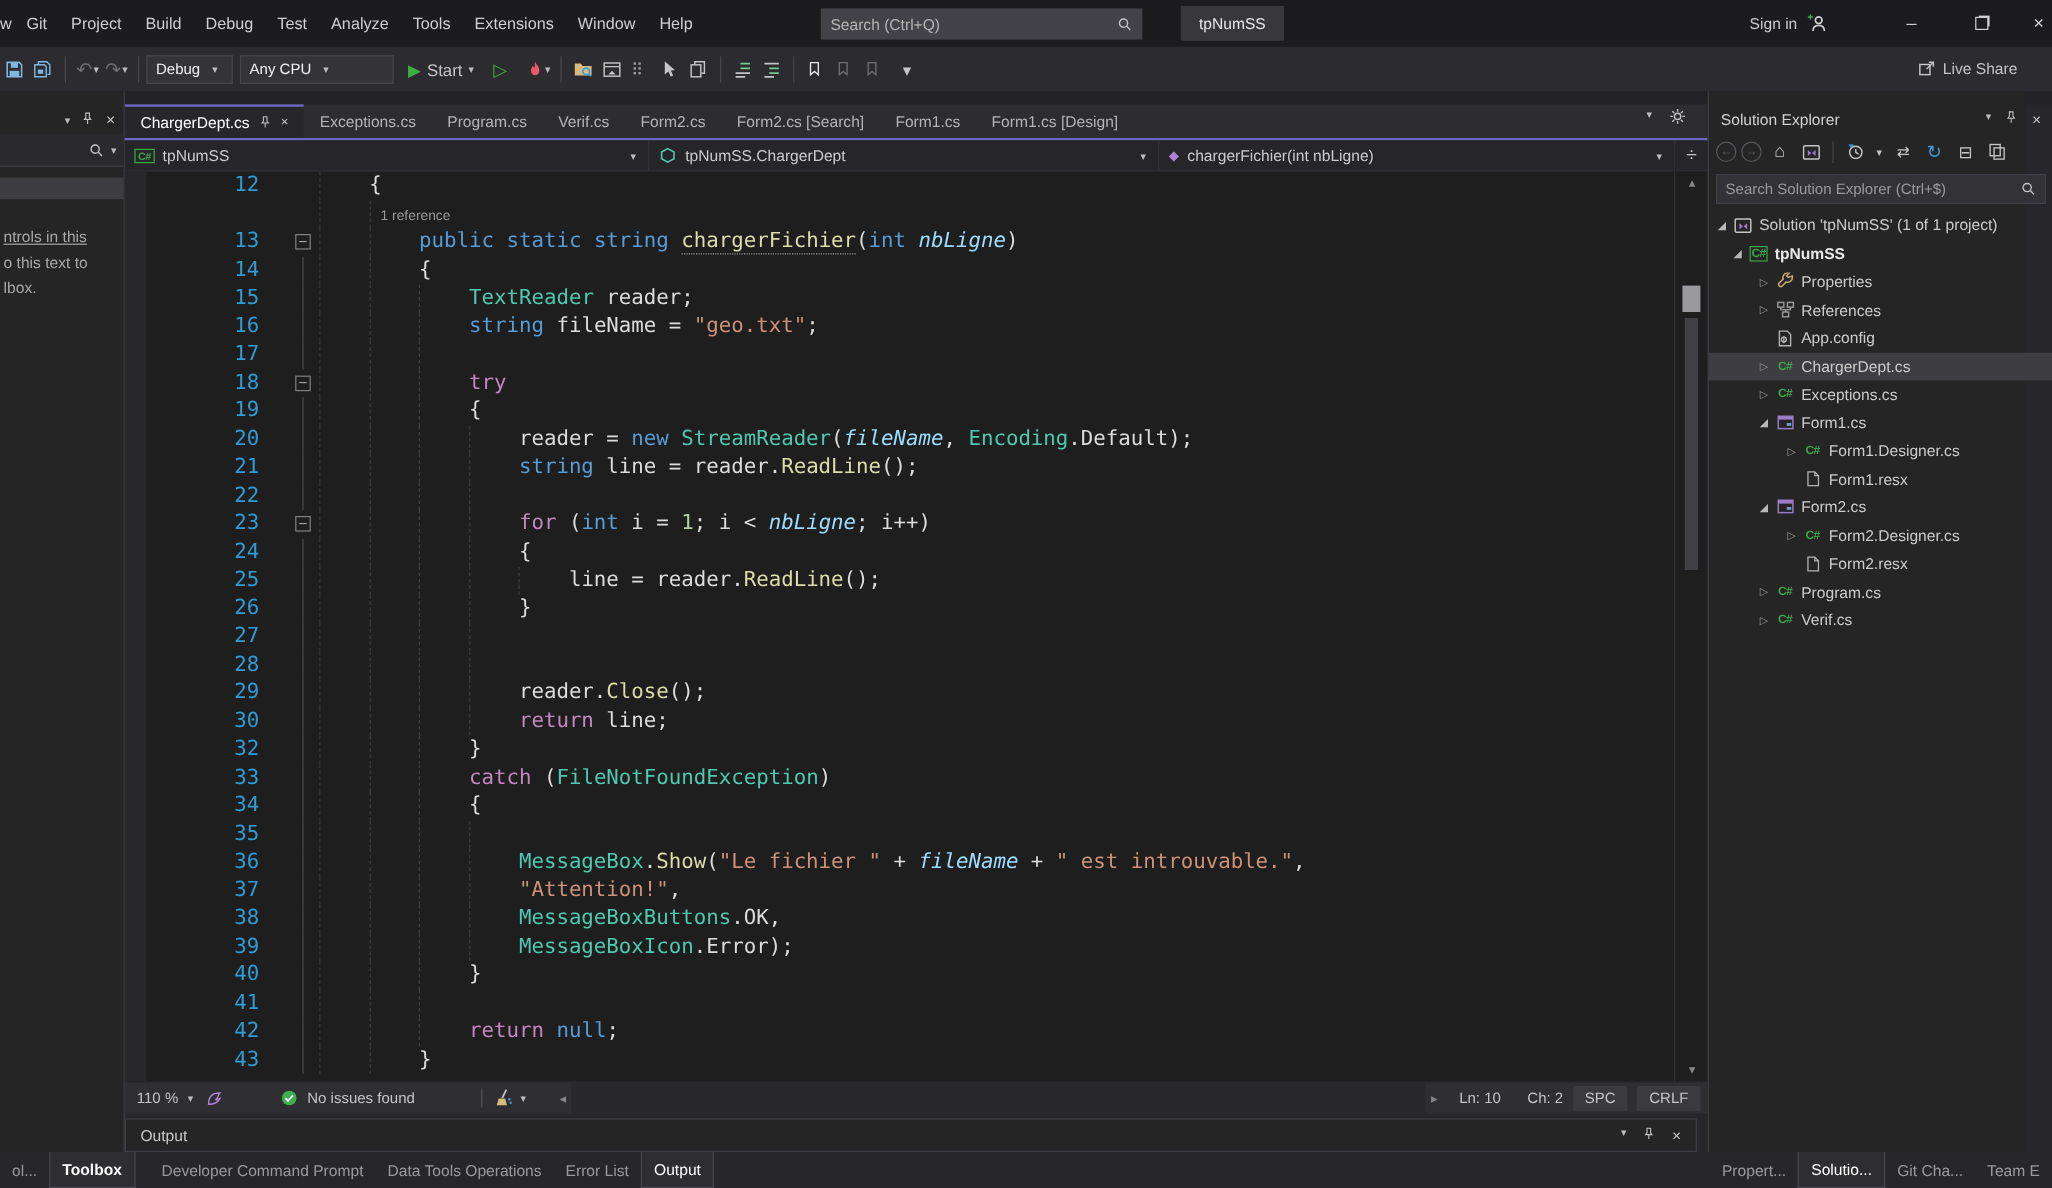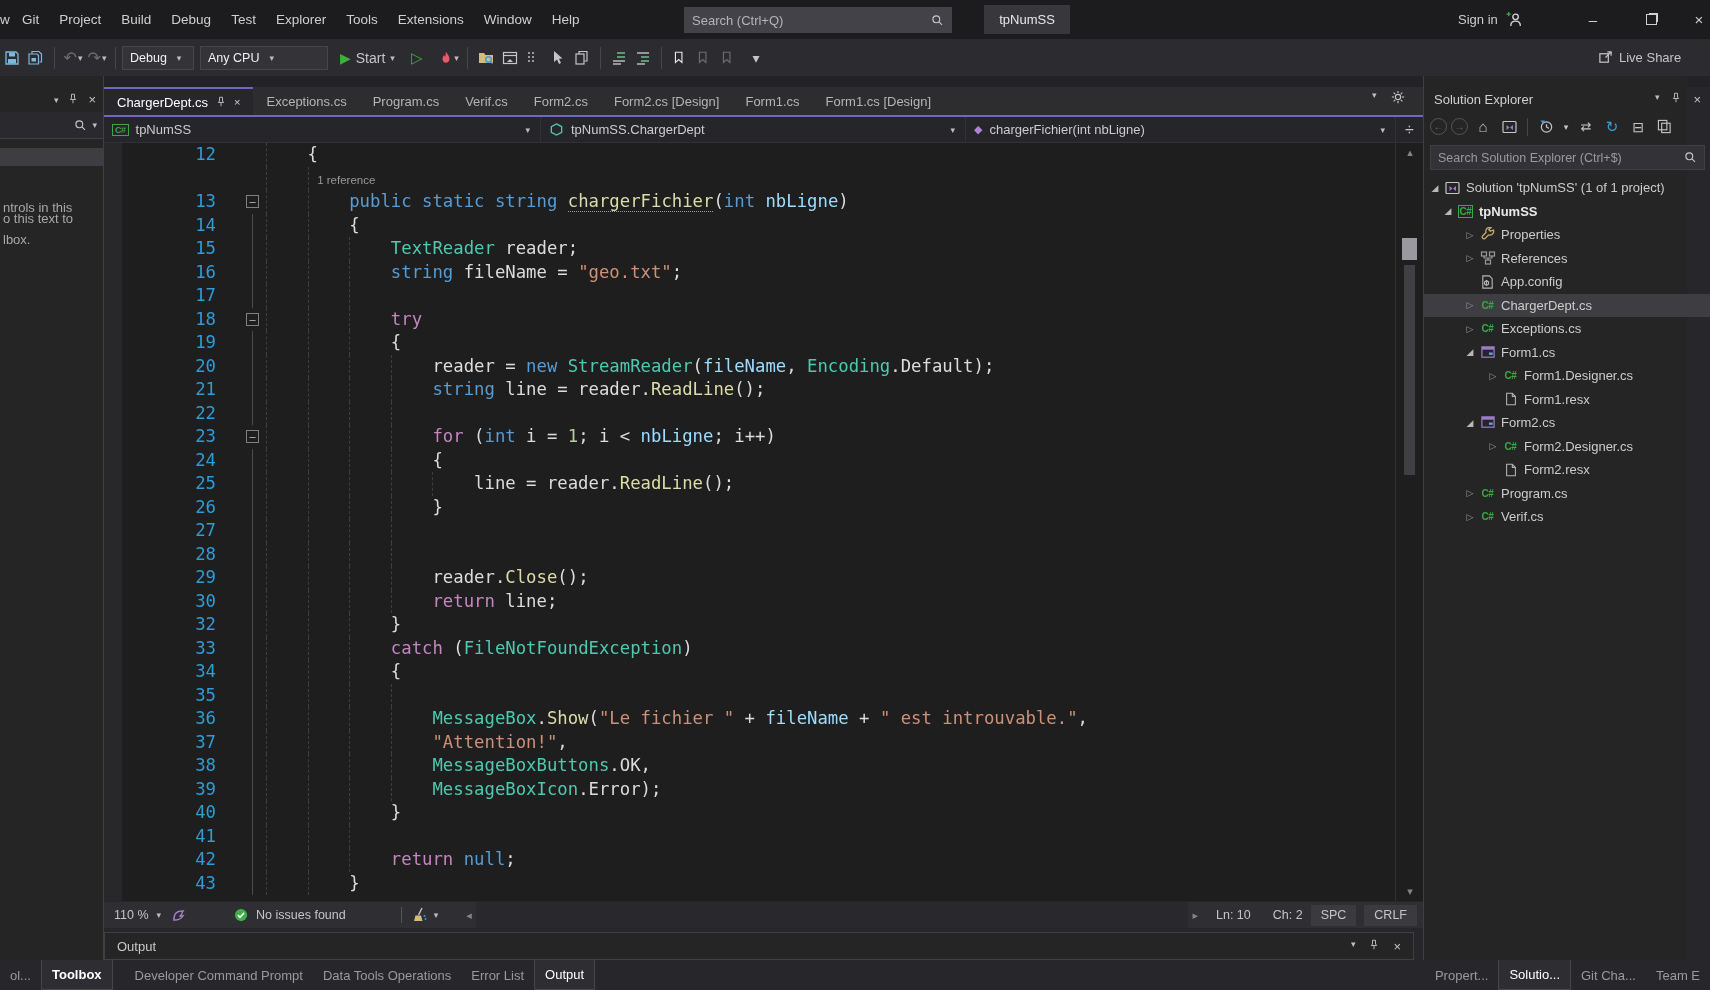--- a/index.html
+++ b/index.html
@@ -62,21 +62,21 @@
   .ln { width:120px; text-align:right; padding-right:8px; color:var(--lineno); flex:none; }
   .margin { width:42px; flex:none; position:relative; }
   .oline { position:absolute; left:28px; top:0; bottom:0; width:1px; background:#4c4c50; }
   .fold { position:absolute; left:22px; top:5px; width:13px; height:13px; border:1px solid #808080; background:#1e1e1e;
     color:#c8c8c8; font-size:11px; line-height:11px; text-align:center; font-family:"Liberation Sans",sans-serif; }
   .codecell { position:relative; flex:1; overflow:hidden; }
   .guide { position:absolute; top:0; bottom:0; width:0; border-left:1px dashed #3e3e3e; }
   .codelens { font-family:"Liberation Sans",sans-serif; font-size:11.5px; color:#999999; line-height:23.5px; }
   .tok-p { color:var(--syn-plain); } .tok-k { color:var(--syn-keyword); } .tok-c { color:var(--syn-control); }
   .tok-t { color:var(--syn-type); } .tok-m { color:var(--syn-method); } .tok-s { color:var(--syn-string); }
-  .tok-v { color:var(--syn-local); } .tok-num { color:var(--syn-number); }
+  .tok-v { color:var(--syn-local);font-style:italic; } .tok-num { color:var(--syn-number); }
   .tok-mu { color:var(--syn-method); border-bottom:1px dotted #9a9a9a; }
 
   
   #vscroll { left:1395px; top:143px; width:28px; height:758px; background:#1e1e1e; border-left:1px solid #303034; }
   #vscroll .arr { position:absolute; left:0; width:28px; text-align:center; color:#858588; font-size:11px; }
   #vs-thumb { position:absolute; left:6px; top:95px; width:15px; height:22px; background:#9a9a9e; }
   #vs-shadow { position:absolute; left:8px; top:122px; width:11px; height:210px; background:#3f3f44; }
 
   
   #estatus { left:104px; top:901px; width:1319px; height:27px; background:#2e2e33; border-top:1px solid #26262a;
@@ -127,21 +127,21 @@
 <div id="win">
 
   <div id="titlebar" class="abs">
     <span id="menu-clip">w</span>
     <span id="menubar" style="display:flex;">
         <span class="menu-item">Git</span>
         <span class="menu-item">Project</span>
         <span class="menu-item">Build</span>
         <span class="menu-item">Debug</span>
         <span class="menu-item">Test</span>
-        <span class="menu-item">Explorer</span>
+        <span class="menu-item">Analyze</span>
         <span class="menu-item">Tools</span>
         <span class="menu-item">Extensions</span>
         <span class="menu-item">Window</span>
         <span class="menu-item">Help</span>
       </span>
     <div id="qsearch">
       <span class="ph">Search (Ctrl+Q)</span>
       <span>
           <svg width="13" height="13" viewBox="0 0 16 16" xmlns="http://www.w3.org/2000/svg">
             <circle cx="6.5" cy="6.5" r="4.2" fill="none" stroke="#c5c5c5" stroke-width="1.4"></circle>
@@ -340,21 +340,21 @@
       <span>
           <svg width="13" height="13" viewBox="0 0 16 16" xmlns="http://www.w3.org/2000/svg">
             <circle cx="6.5" cy="6.5" r="4.2" fill="none" stroke="#c5c5c5" stroke-width="1.4"></circle>
             <line x1="9.8" y1="9.8" x2="13.5" y2="13.5" stroke="#c5c5c5" stroke-width="1.4"></line>
           </svg>
         </span>
       <span class="chev">▾</span>
     </div>
     <div id="ls-bar"></div>
     <div id="ls-frags">
-        <div class="ls-frag" style="top: 124px;">ntrols in this</div>
+        <div class="ls-frag" style="top: 114px; text-decoration: underline;">ntrols in this</div>
         <div class="ls-frag" style="top: 135px;">o this text to</div>
         <div class="ls-frag" style="top: 156px;">lbox.</div>
       </div>
   </div>
 
   <div id="tabbar" class="abs">
       <div class="tab active">
         <span>ChargerDept.cs</span>
         <span class="ticon">
           <svg width="12" height="13" viewBox="0 0 16 16" xmlns="http://www.w3.org/2000/svg">
@@ -370,21 +370,21 @@
       <div class="tab">
         <span>Program.cs</span>
       </div>
       <div class="tab">
         <span>Verif.cs</span>
       </div>
       <div class="tab">
         <span>Form2.cs</span>
       </div>
       <div class="tab">
-        <span>Form2.cs [Design]</span>
+        <span>Form2.cs [Search]</span>
       </div>
       <div class="tab">
         <span>Form1.cs</span>
       </div>
       <div class="tab">
         <span>Form1.cs [Design]</span>
       </div>
     </div>
   <div id="tab-underline" class="abs"></div>
   <div id="tab-right">

